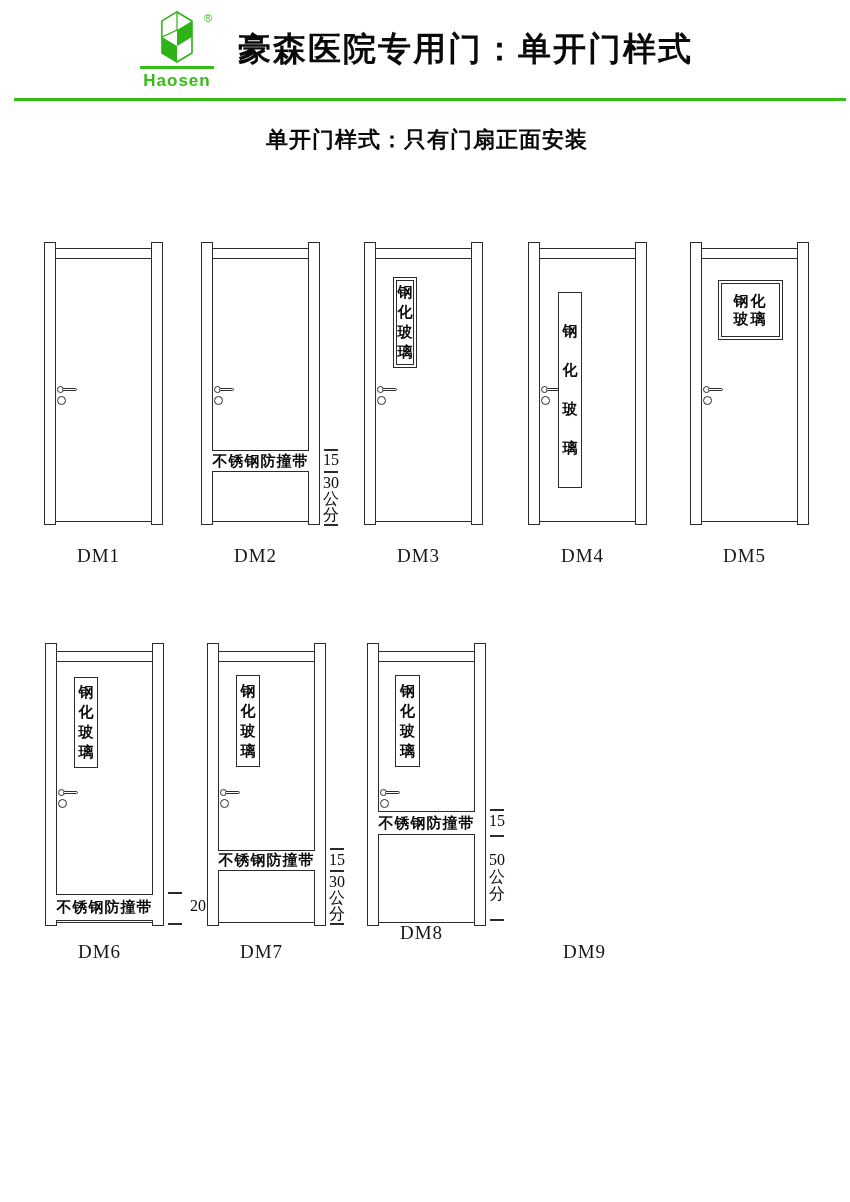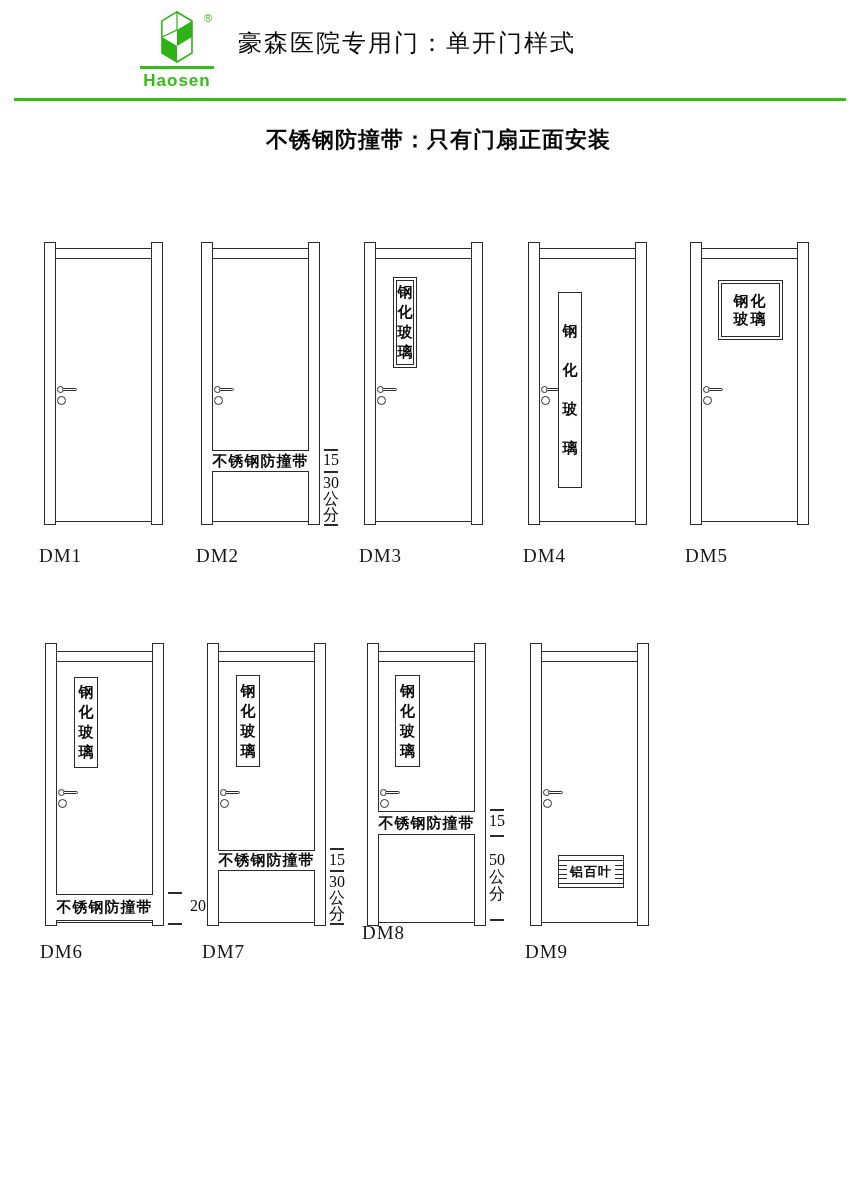--- a/index.html
+++ b/index.html
@@ -6,39 +6,39 @@
   .page{position:relative;width:850px;height:1202px;background:#fff;overflow:hidden;
         font-family:"Liberation Serif","DejaVu Serif",serif;}
   
   .logo{position:absolute;left:138px;top:10px;width:78px;height:86px;text-align:center;}
   .logo svg{display:block;margin:0 auto;}
   .reg{position:absolute;top:2px;right:4px;font-size:11px;color:var(--accent,#35bd17);
        font-family:"Liberation Sans","DejaVu Sans",sans-serif;}
   .logo-line{height:3px;background:var(--accent,#35bd17);margin:2px 2px 0 2px;}
   .brand{color:var(--accent,#35bd17);font-family:"Liberation Sans","DejaVu Sans",sans-serif;
          font-weight:700;font-size:17px;letter-spacing:1px;margin-top:2px;}
-  .title{position:absolute;top:27px;left:238px;font-size:24px;font-weight:400;
+  .title{position:absolute;top:27px;left:238px;font-size:33px;font-weight:700;
          letter-spacing:2px;color:#0a0a0a;white-space:nowrap;}
   .green-rule{position:absolute;top:98px;left:14px;width:832px;height:3px;background:var(--accent,#35bd17);}
   .subtitle{position:absolute;top:125px;left:266px;font-size:22px;font-weight:700;
             letter-spacing:1px;color:#0a0a0a;white-space:nowrap;}
   
   #doors-layer{position:absolute;left:0;top:0;width:850px;height:1202px;}
   .door{position:absolute;}
   .ln{position:absolute;box-sizing:border-box;border:1px solid #2b2b2b;background:#fff;}
   .circ{border-radius:50%;}
   .lever{position:absolute;box-sizing:border-box;background:#fff;border:1px solid #2b2b2b;border-radius:2px;}
   .band{position:absolute;box-sizing:border-box;border-top:1.5px solid #2b2b2b;border-bottom:1.5px solid #2b2b2b;
         display:flex;align-items:center;justify-content:center;background:#fff;
         font-size:15px;font-weight:700;letter-spacing:1px;color:#0c0c0c;white-space:nowrap;}
   .glass-text{position:absolute;left:0;top:0;right:0;bottom:0;display:flex;flex-direction:column;
               align-items:center;justify-content:center;font-weight:600;font-size:15px;
               color:#0c0c0c;line-height:1;}
   .glass-text span{display:block;}
-  .dm-label{position:absolute;text-align:left;font-size:19px;color:#161616;letter-spacing:1px;}
+  .dm-label{position:absolute;text-align:center;font-size:19px;color:#161616;letter-spacing:1px;}
   .dim-tick{position:absolute;width:14px;height:2px;background:#2b2b2b;}
   .dim-text{position:absolute;width:18px;text-align:center;font-size:16px;line-height:1;color:#0c0c0c;}
   .slat{position:absolute;left:0;width:100%;height:1px;background:#2b2b2b;}
   .louver-label{position:absolute;left:50%;top:50%;transform:translate(-50%,-50%);
                 background:#fff;padding:0 3px;font-size:13px;font-weight:600;letter-spacing:1px;
                 color:#0c0c0c;white-space:nowrap;}
 </style>
 </head>
 <body>
 
@@ -51,21 +51,21 @@
       <path d="M2 27 L17 36 L17 52 L2 43 Z" fill="#2db315"></path>
       <path d="M17 2 L2 11 L2 27 L17 20 Z" fill="#ffffff" stroke="#2db315" stroke-width="1.2"></path>
     </svg>
     <span class="reg">®</span>
     <div class="logo-line"></div>
     <div class="brand">Haosen</div>
   </div>
 
   <div class="title">豪森医院专用门：单开门样式</div>
   <div class="green-rule"></div>
-  <div class="subtitle">不锈钢防撞带：只有门扇正面安装</div>
+  <div class="subtitle">单开门样式：只有门扇正面安装</div>
 
   <div id="doors-layer">
       <div class="door" style="position: absolute; left: 44px; top: 242px; width: 119px; height: 283px;">
         <div class="ln" style="left: 0px; top: 0px; width: 12px; height: 283px;"></div>
         <div class="ln" style="left: 107px; top: 0px; width: 12px; height: 283px;"></div>
         <div class="ln" style="left: 11px; top: 6px; width: 97px; height: 11px;"></div>
         <div class="ln" style="left: 11px; top: 16px; width: 97px; height: 264px;"></div>
         <div class="ln circ" style="left: 13px; top: 144px; width: 7px; height: 7px;"></div>
         <div class="lever" style="left: 18px; top: 146px; width: 15px; height: 3px;"></div>
         <div class="ln circ" style="left: 13px; top: 154px; width: 9px; height: 9px;"></div>
@@ -210,33 +210,15 @@
         <div class="band" style="left: 11px; top: 168px; width: 97px; height: 24px;">不锈钢防撞带</div>
       </div>
       <div class="dm-label" style="left: 362px; top: 922px; width: 119px;">DM8</div>
       <div class="dim-tick" style="left: 490px; top: 809px;"></div>
       <div class="dim-text" style="left: 488px; top: 813px;">15</div>
       <div class="dim-tick" style="left: 490px; top: 835px;"></div>
       <div class="dim-text" style="left: 488px; top: 852px;">50</div>
       <div class="dim-text" style="left: 488px; top: 869px;">公</div>
       <div class="dim-text" style="left: 488px; top: 886px;">分</div>
       <div class="dim-tick" style="left: 490px; top: 919px;"></div>
-      <div class="door" style="position: absolute; left: 530px; top: 643px; width: 119px; height: 283px;">
-        <div class="ln" style="left: 0px; top: 0px; width: 12px; height: 283px;"></div>
-        <div class="ln" style="left: 107px; top: 0px; width: 12px; height: 283px;"></div>
-        <div class="ln" style="left: 11px; top: 8px; width: 97px; height: 11px;"></div>
-        <div class="ln" style="left: 11px; top: 18px; width: 97px; height: 262px;"></div>
-        <div class="ln circ" style="left: 13px; top: 146px; width: 7px; height: 7px;"></div>
-        <div class="lever" style="left: 18px; top: 148px; width: 15px; height: 3px;"></div>
-        <div class="ln circ" style="left: 13px; top: 156px; width: 9px; height: 9px;"></div>
-        <div class="ln" style="left: 28px; top: 212px; width: 66px; height: 33px;">
-          <div class="slat" style="top: 4px;"></div>
-          <div class="slat" style="top: 9px;"></div>
-          <div class="slat" style="top: 13px;"></div>
-          <div class="slat" style="top: 18px;"></div>
-          <div class="slat" style="top: 22px;"></div>
-          <div class="slat" style="top: 27px;"></div>
-          <div class="louver-label">铝百叶</div>
-        </div>
-      </div>
       <div class="dm-label" style="left: 525px; top: 941px; width: 119px;">DM9</div>
     </div>
 </div>
 
 </body></html>

